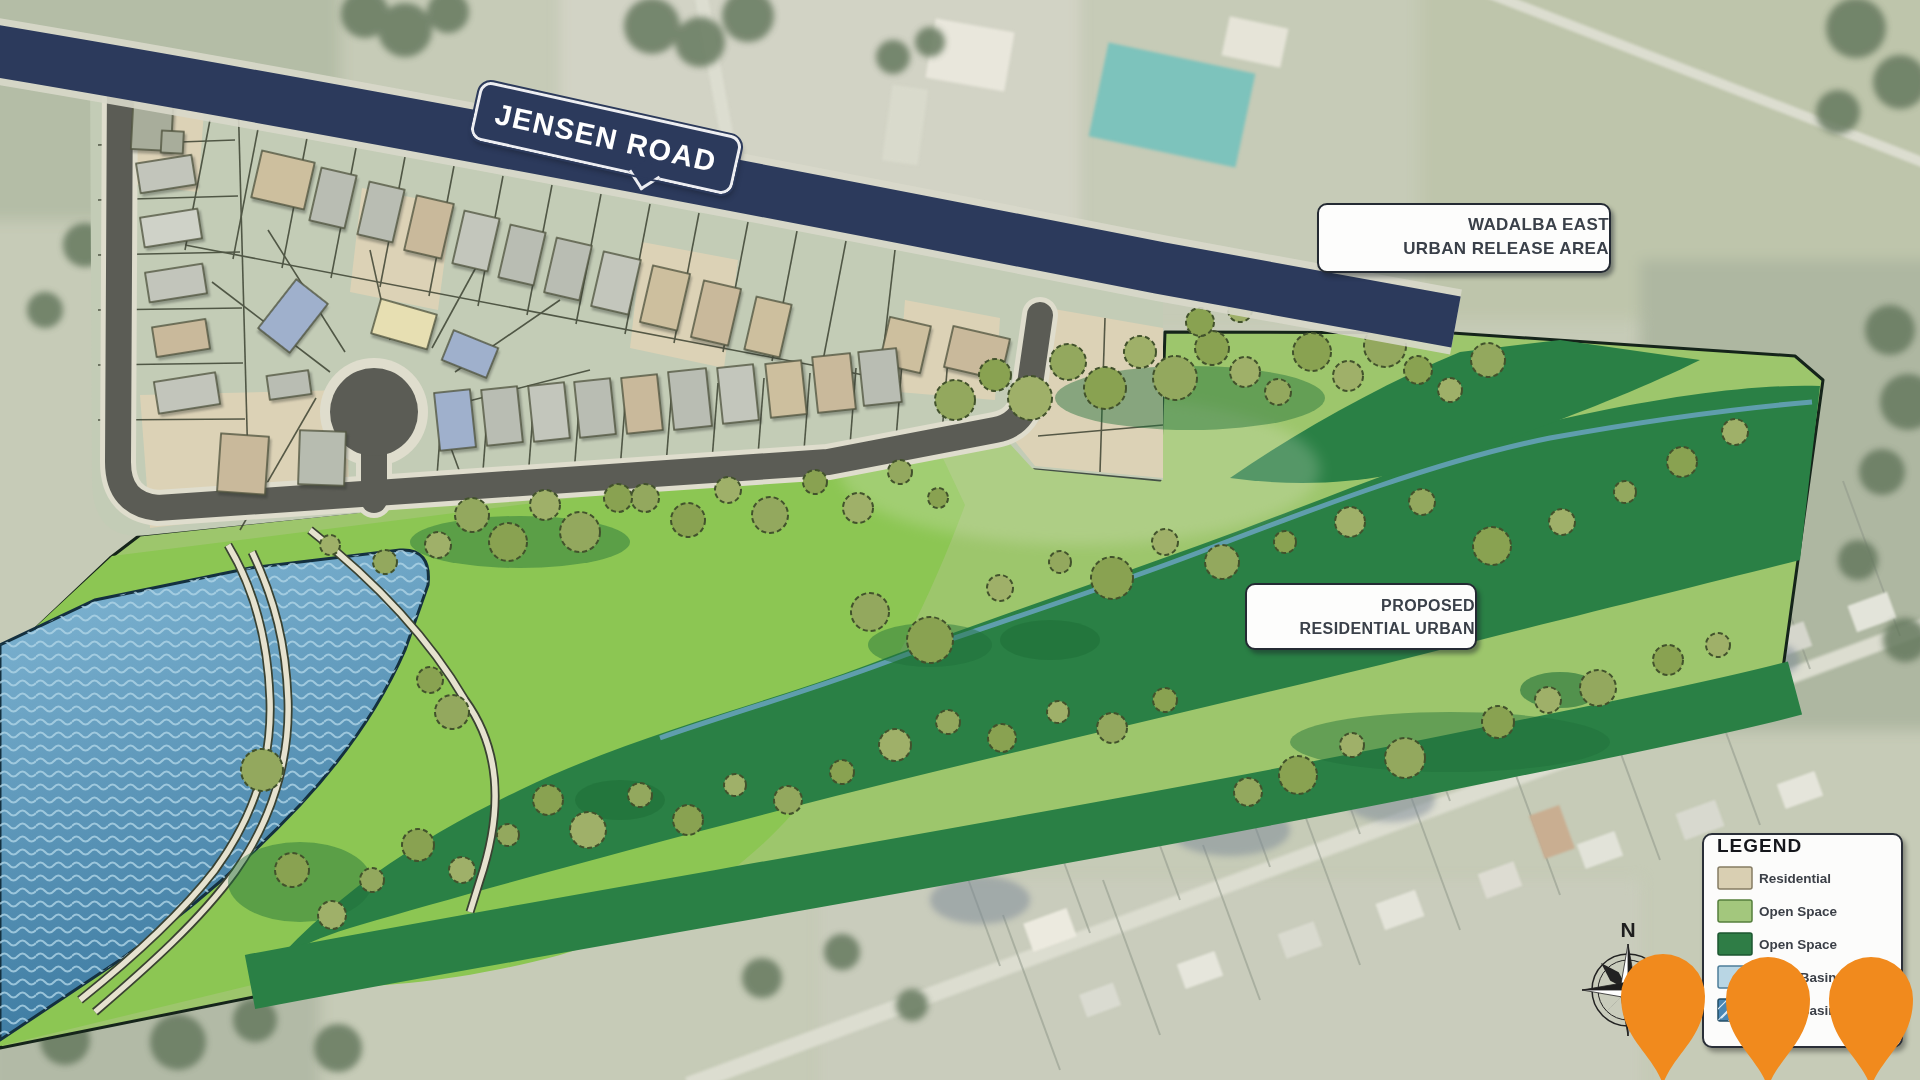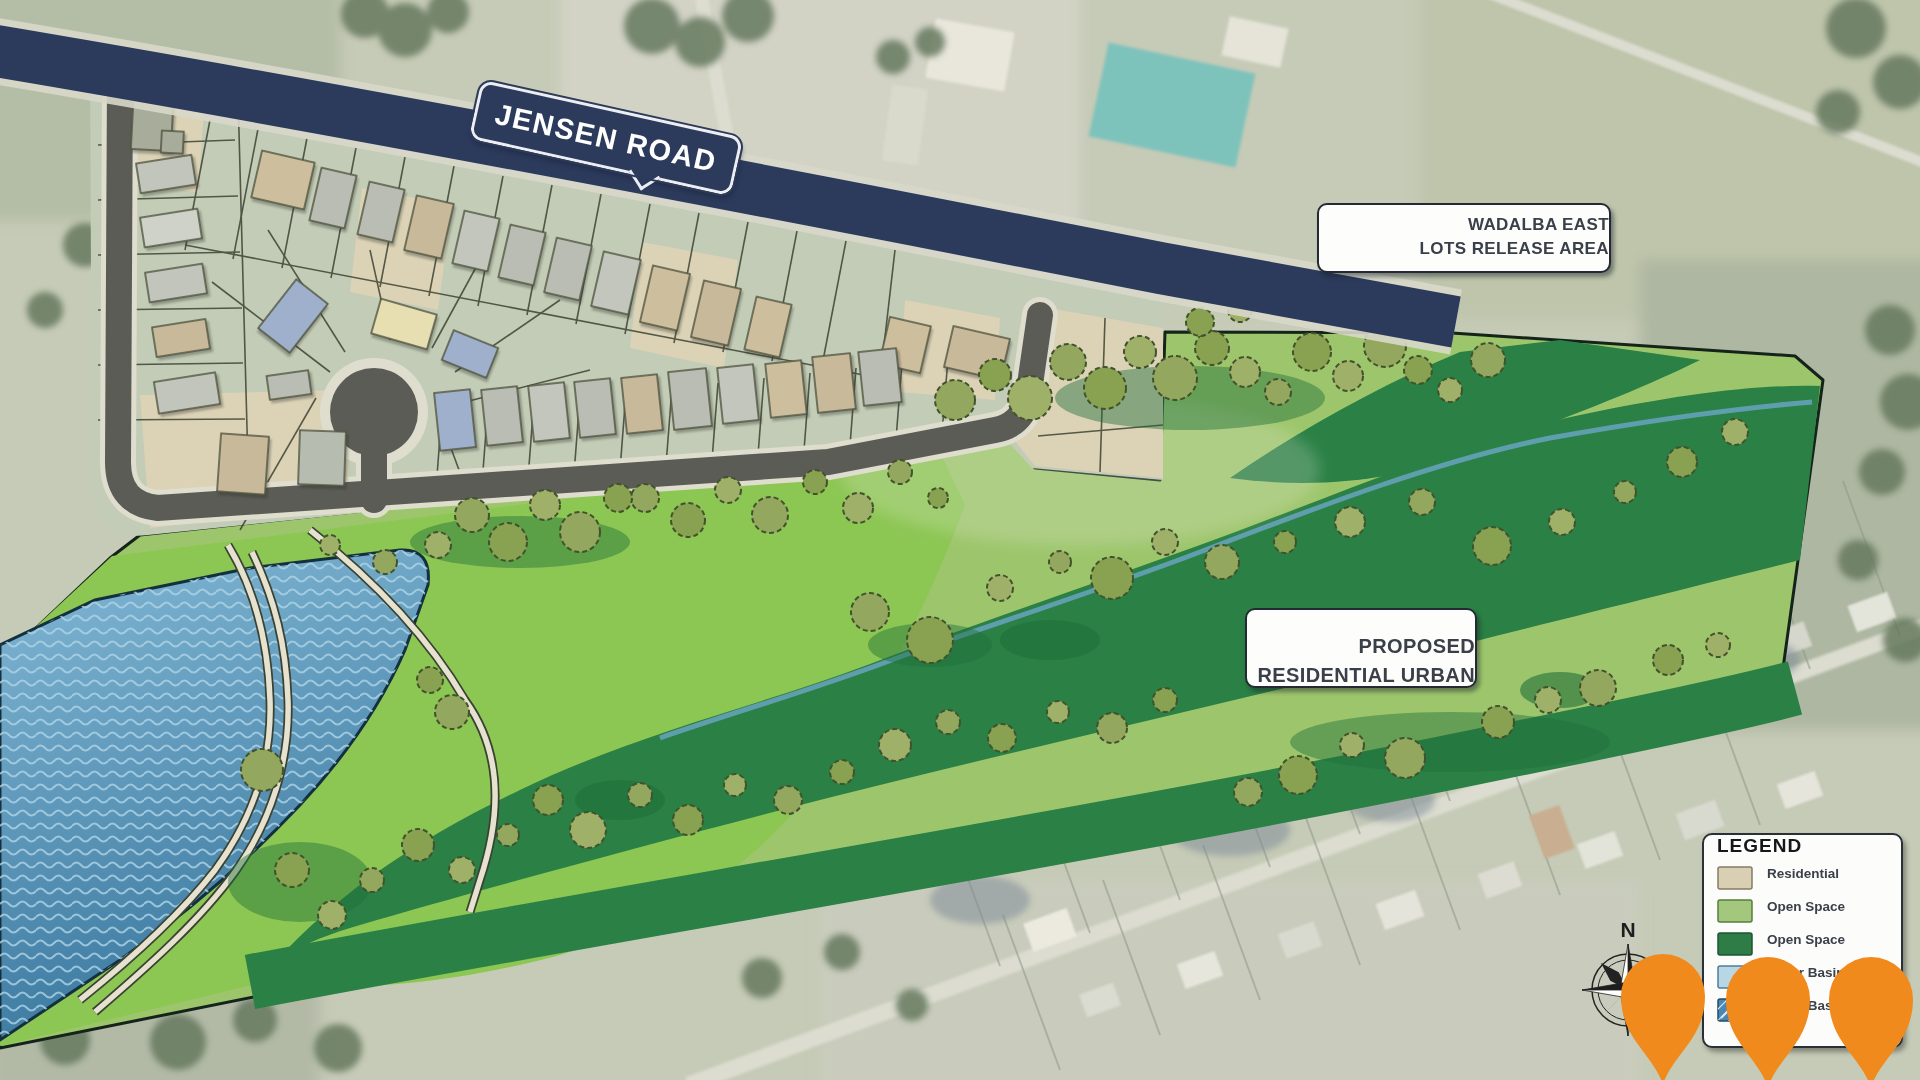--- a/index.html
+++ b/index.html
@@ -11,35 +11,35 @@
   .h{stroke:#50543f;stroke-width:1.5;filter:drop-shadow(2px 3px 1px rgba(40,45,40,.35));}
   .ah{filter:blur(1px);}
   .lotline{stroke:#343a2a;stroke-width:1.6;opacity:.8;fill:none;}
   .trailc{stroke:#3a4232;stroke-width:9;fill:none;}
   .trail{stroke:#e6e2cf;stroke-width:5.5;fill:none;}
   
   .callout{position:absolute;background:#fdfdfc;border:2.5px solid #242a33;border-radius:10px;
            box-shadow:3px 4px 4px rgba(25,30,40,.45);text-align:right;color:#3a4049;
            font-weight:bold;letter-spacing:.4px;}
   #wadalba-box{left:1317px;top:203px;width:290px;height:58px;font-size:17px;line-height:1.4;padding-top:8px;}
-  #proposed-box{left:1245px;top:608px;width:228px;height:54px;font-size:20px;line-height:1.45;padding-top:22px;}
+  #proposed-box{left:1245px;top:583px;width:228px;height:54px;font-size:16px;line-height:1.45;padding-top:9px;}
   #jensen-label{position:absolute;left:472px;top:108px;width:262px;height:54px;background:#2c3a5c;
                 border:3px solid #edeef2;outline:2px solid #2c3a5c;border-radius:12px;
                 transform:rotate(12.5deg);text-align:center;line-height:54px;color:#fff;
                 font-weight:bold;font-size:29px;letter-spacing:1.5px;
                 box-shadow:2px 4px 5px rgba(20,25,35,.4);}
   #jensen-label::after{content:"";position:absolute;bottom:-12px;left:63%;width:20px;height:20px;
                 background:#2c3a5c;transform:rotate(45deg);z-index:-1;
                 border-right:3px solid #edeef2;border-bottom:3px solid #edeef2;}
   
   #legend{position:absolute;left:1702px;top:833px;width:201px;height:215px;background:#fcfcfb;
           border:2px solid #2a2f38;border-radius:10px;box-shadow:3px 4px 5px rgba(0,0,0,.35);
           box-sizing:border-box;padding:0 13px;}
   #legend .legend-title{font-weight:bold;font-size:19px;letter-spacing:1px;color:#15171c;margin-bottom:9px;}
-  .legend-row{display:flex;align-items:flex-start;gap:14px;margin-bottom:9px;height:24px;}
+  .legend-row{display:flex;align-items:center;gap:6px;margin-bottom:9px;height:24px;}
   .legend-row span{font-size:13.5px;font-weight:bold;color:#3c4048;}
   
   #compass{position:absolute;left:1580px;top:918px;width:96px;text-align:center;}
   #compass .n{font-weight:bold;font-size:21px;color:#1e1e1e;margin-bottom:0;}
   
   .pin{position:absolute;width:92px;height:136px;}
   #pin-1{left:1617px;top:950px;} #pin-2{left:1722px;top:953px;} #pin-3{left:1825px;top:953px;}
 </style>
 </head>
 <body>
@@ -535,21 +535,21 @@
     <path d="M-10,50 C360,112 840,205 1160,268 L1456,322" stroke-width="52" fill="none" stroke-linecap="butt" stroke="#2c3a5c"></path>
   </g>
 </svg>
 
 <div id="jensen-label">
   <span>JENSEN ROAD</span>
 </div>
 
 <div id="wadalba-box" class="callout">
   <div>WADALBA EAST</div>
-  <div>LOTS RELEASE AREA</div>
+  <div>URBAN RELEASE AREA</div>
 </div>
 
 <div id="proposed-box" class="callout">
   <div>PROPOSED</div>
   <div>RESIDENTIAL URBAN</div>
 </div>
 
 <div id="legend">
   <div class="legend-title">LEGEND</div>
   <div class="legend-row">

